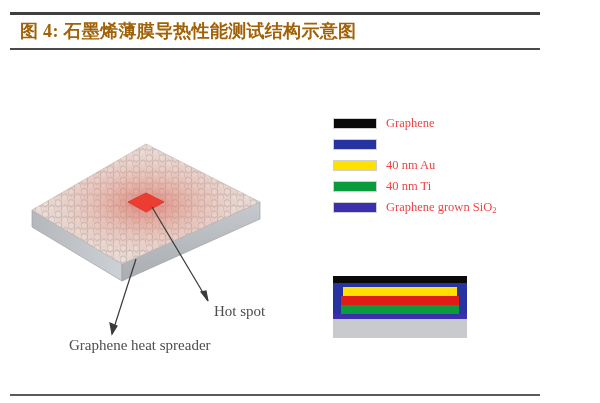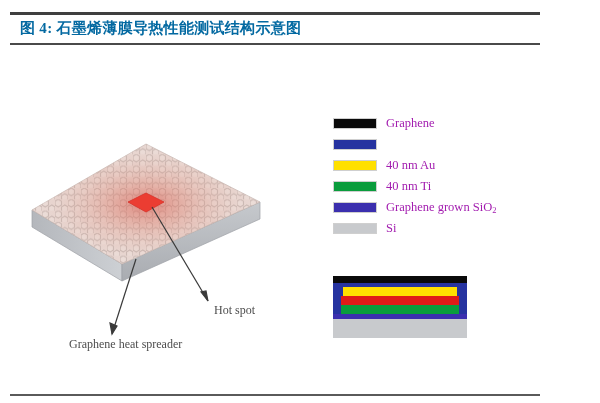--- a/index.html
+++ b/index.html
@@ -26,22 +26,22 @@
     height: 3px;
     background: #3f3f3f;
     width: 100%;
   }
   #caption-row {
     padding: 4px 0 5px 10px;
   }
   #figure-caption {
     font-family: "Liberation Serif", serif;
     font-weight: bold;
-    font-size: 15px;
-    color: #0369a1;
+    font-size: 18px;
+    color: #a16207;
     letter-spacing: 0.3px;
     white-space: nowrap;
   }
   #rule-under-caption {
     height: 1.6px;
     background: #4a4a4a;
     width: 100%;
   }
 
   
@@ -59,21 +59,21 @@
     left: 16px;
     top: 38px;
     width: 300px;
     height: 260px;
   }
   #spreader-svg { display: block; }
 
   .leader-label {
     position: absolute;
     font-family: "Liberation Serif", serif;
-    font-size: 12px;
+    font-size: 15px;
     color: #4d4d4d;
     white-space: nowrap;
   }
   #hot-spot-label {
     left: 198px;
     top: 205px;
   }
   #heat-spreader-label {
     left: 53px;
     top: 239px;
@@ -96,21 +96,21 @@
     width: 44px;
     height: 11px;
     border: 1px solid #cfcfcf;
     box-sizing: border-box;
     flex: 0 0 auto;
   }
   .legend-text {
     margin-left: 9px;
     font-family: "Liberation Serif", serif;
     font-size: 12.5px;
-    color: #a21caf;
+    color: #ef4444;
     white-space: nowrap;
   }
   .legend-text sub {
     font-size: 8.5px;
     vertical-align: baseline;
     position: relative;
     top: 2px;
   }
 
   
@@ -231,24 +231,20 @@
     <div class="legend-row">
       <span class="legend-swatch" style="background:#0a9c3c"></span>
       <span class="legend-text"><span>40 nm Ti</span></span>
     </div>
 
     <div class="legend-row">
       <span class="legend-swatch" style="background:#3b2fae"></span>
       <span class="legend-text"><span>Graphene grown SiO</span><sub>2</sub></span>
     </div>
 
-    <div class="legend-row">
-      <span class="legend-swatch" style="background:#c8cacd"></span>
-      <span class="legend-text"><span>Si</span></span>
-    </div>
 
   </div>
 
   <div id="stack-panel">
     <svg id="stack-svg" width="142" height="64" viewBox="0 0 142 64">
 
       <rect x="0" y="0" width="134" height="7" fill="#0a0a0a"></rect>
 
       <rect x="0" y="7" width="134" height="31" fill="#2633a0"></rect>
 

